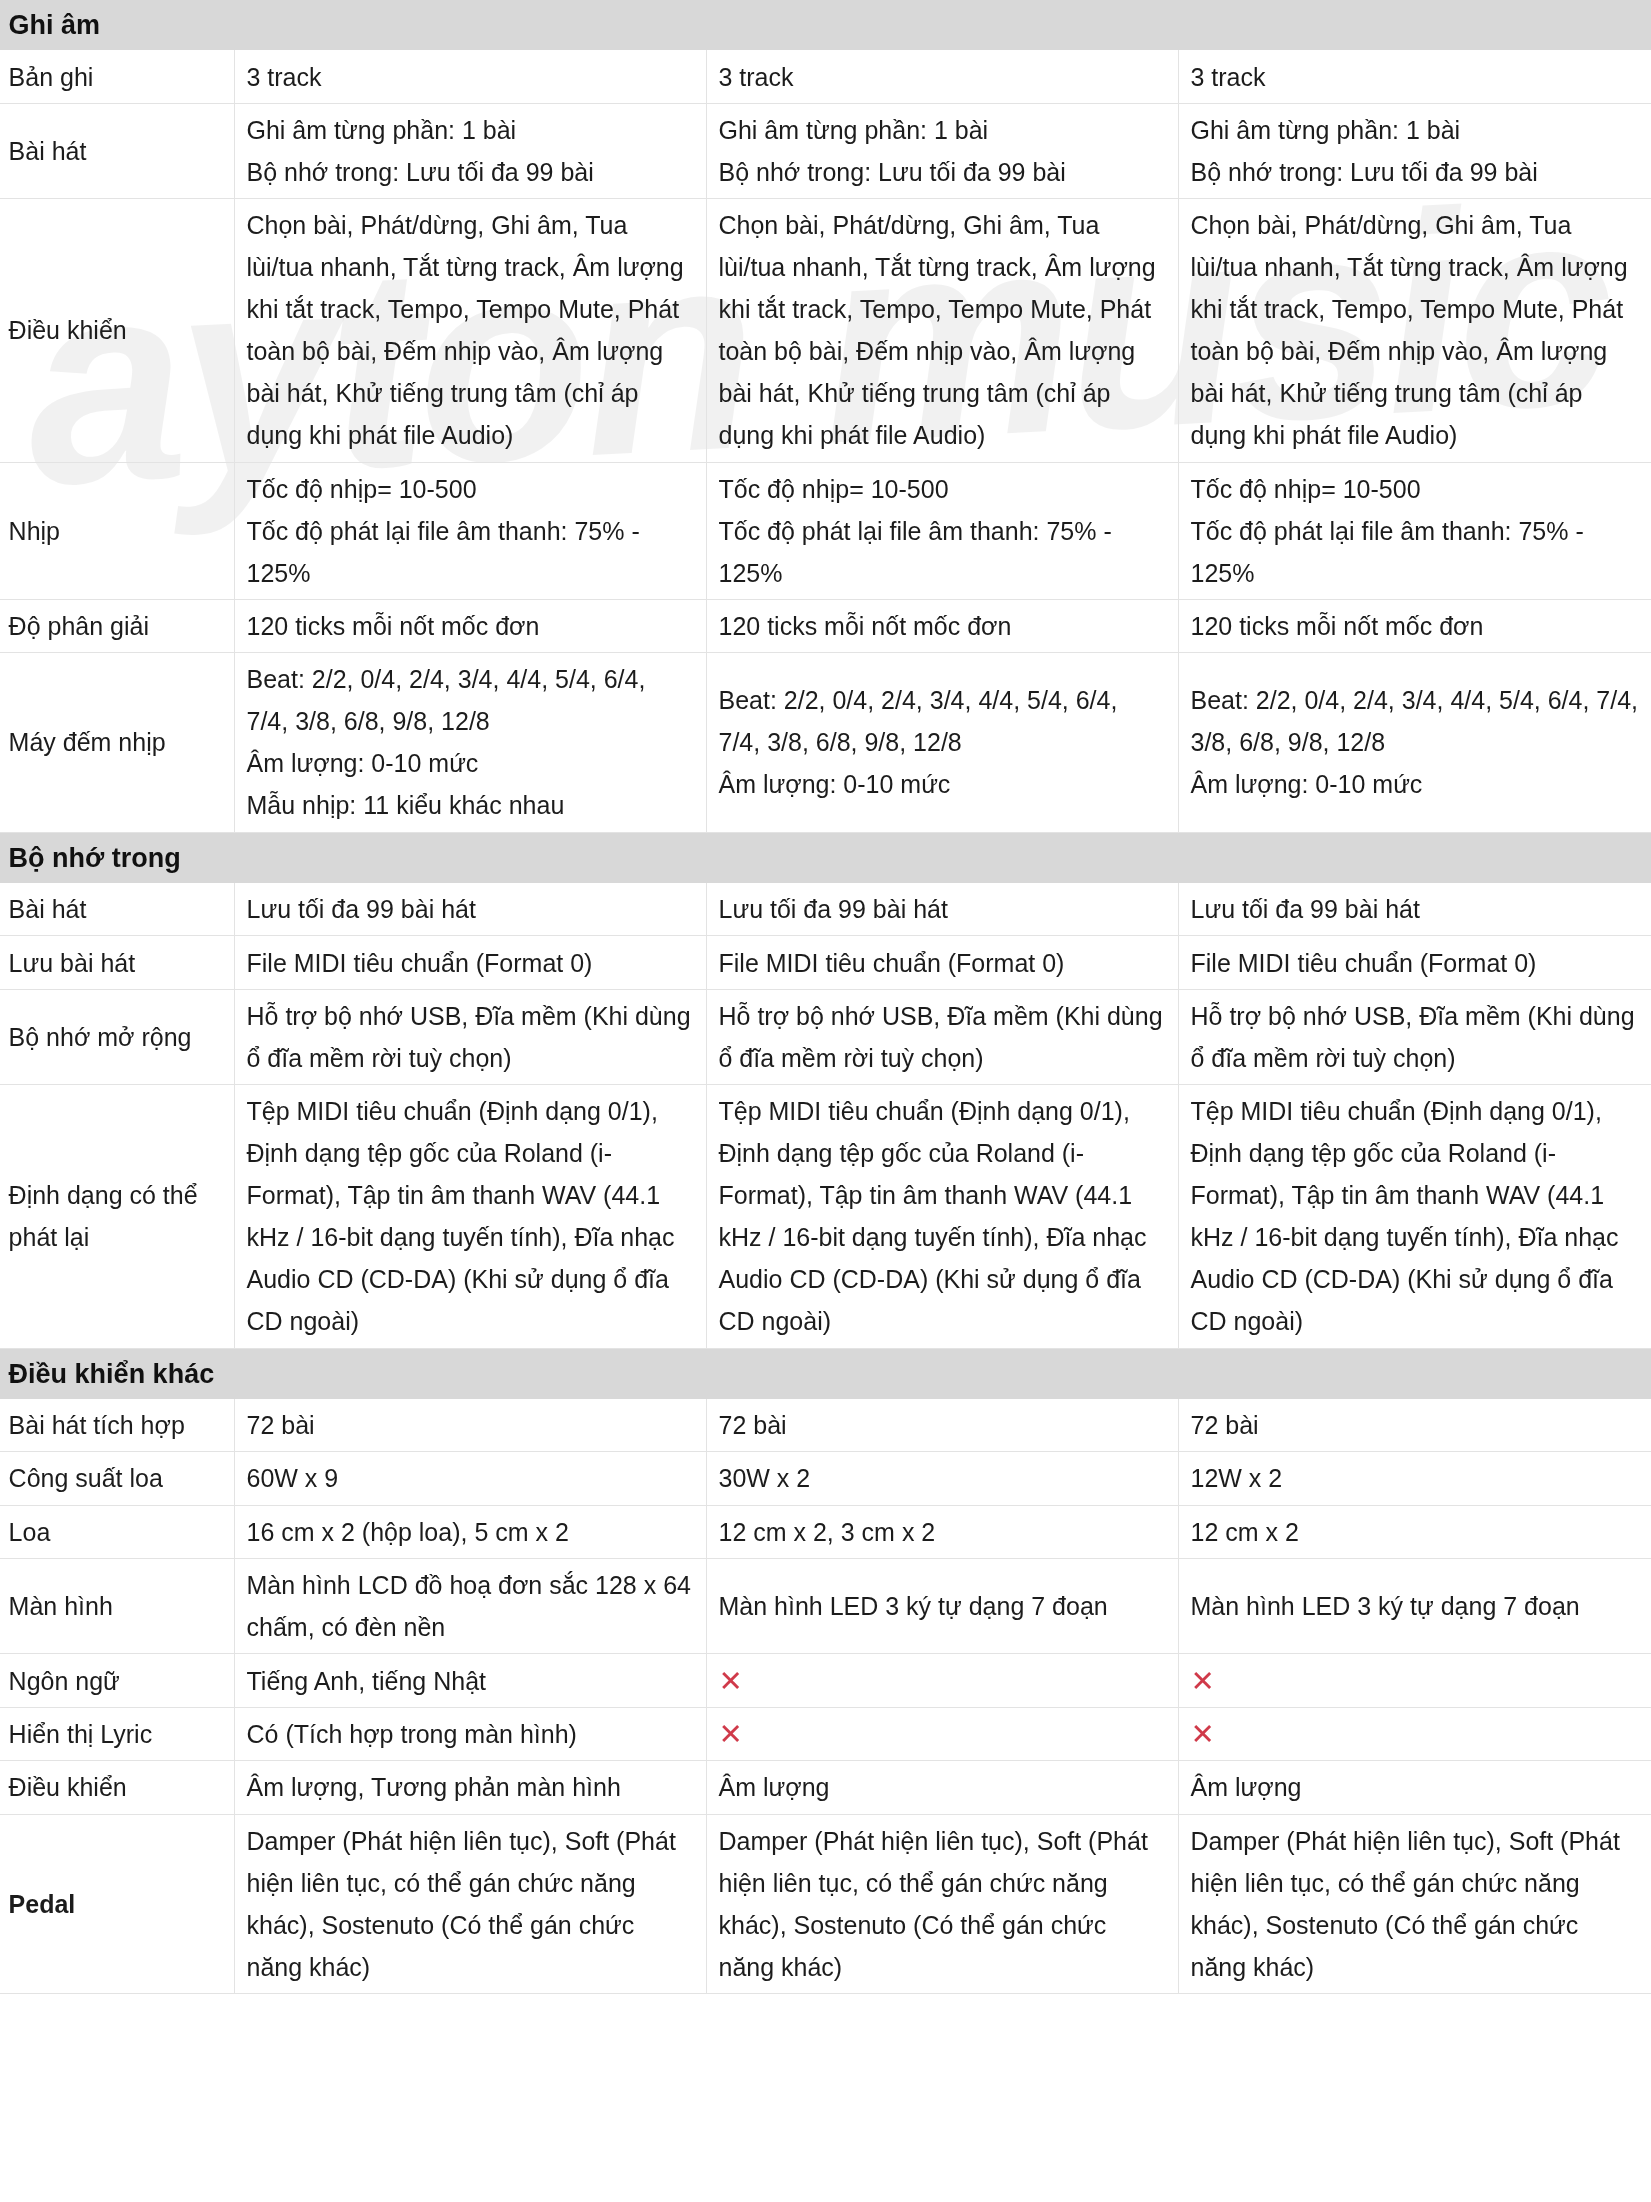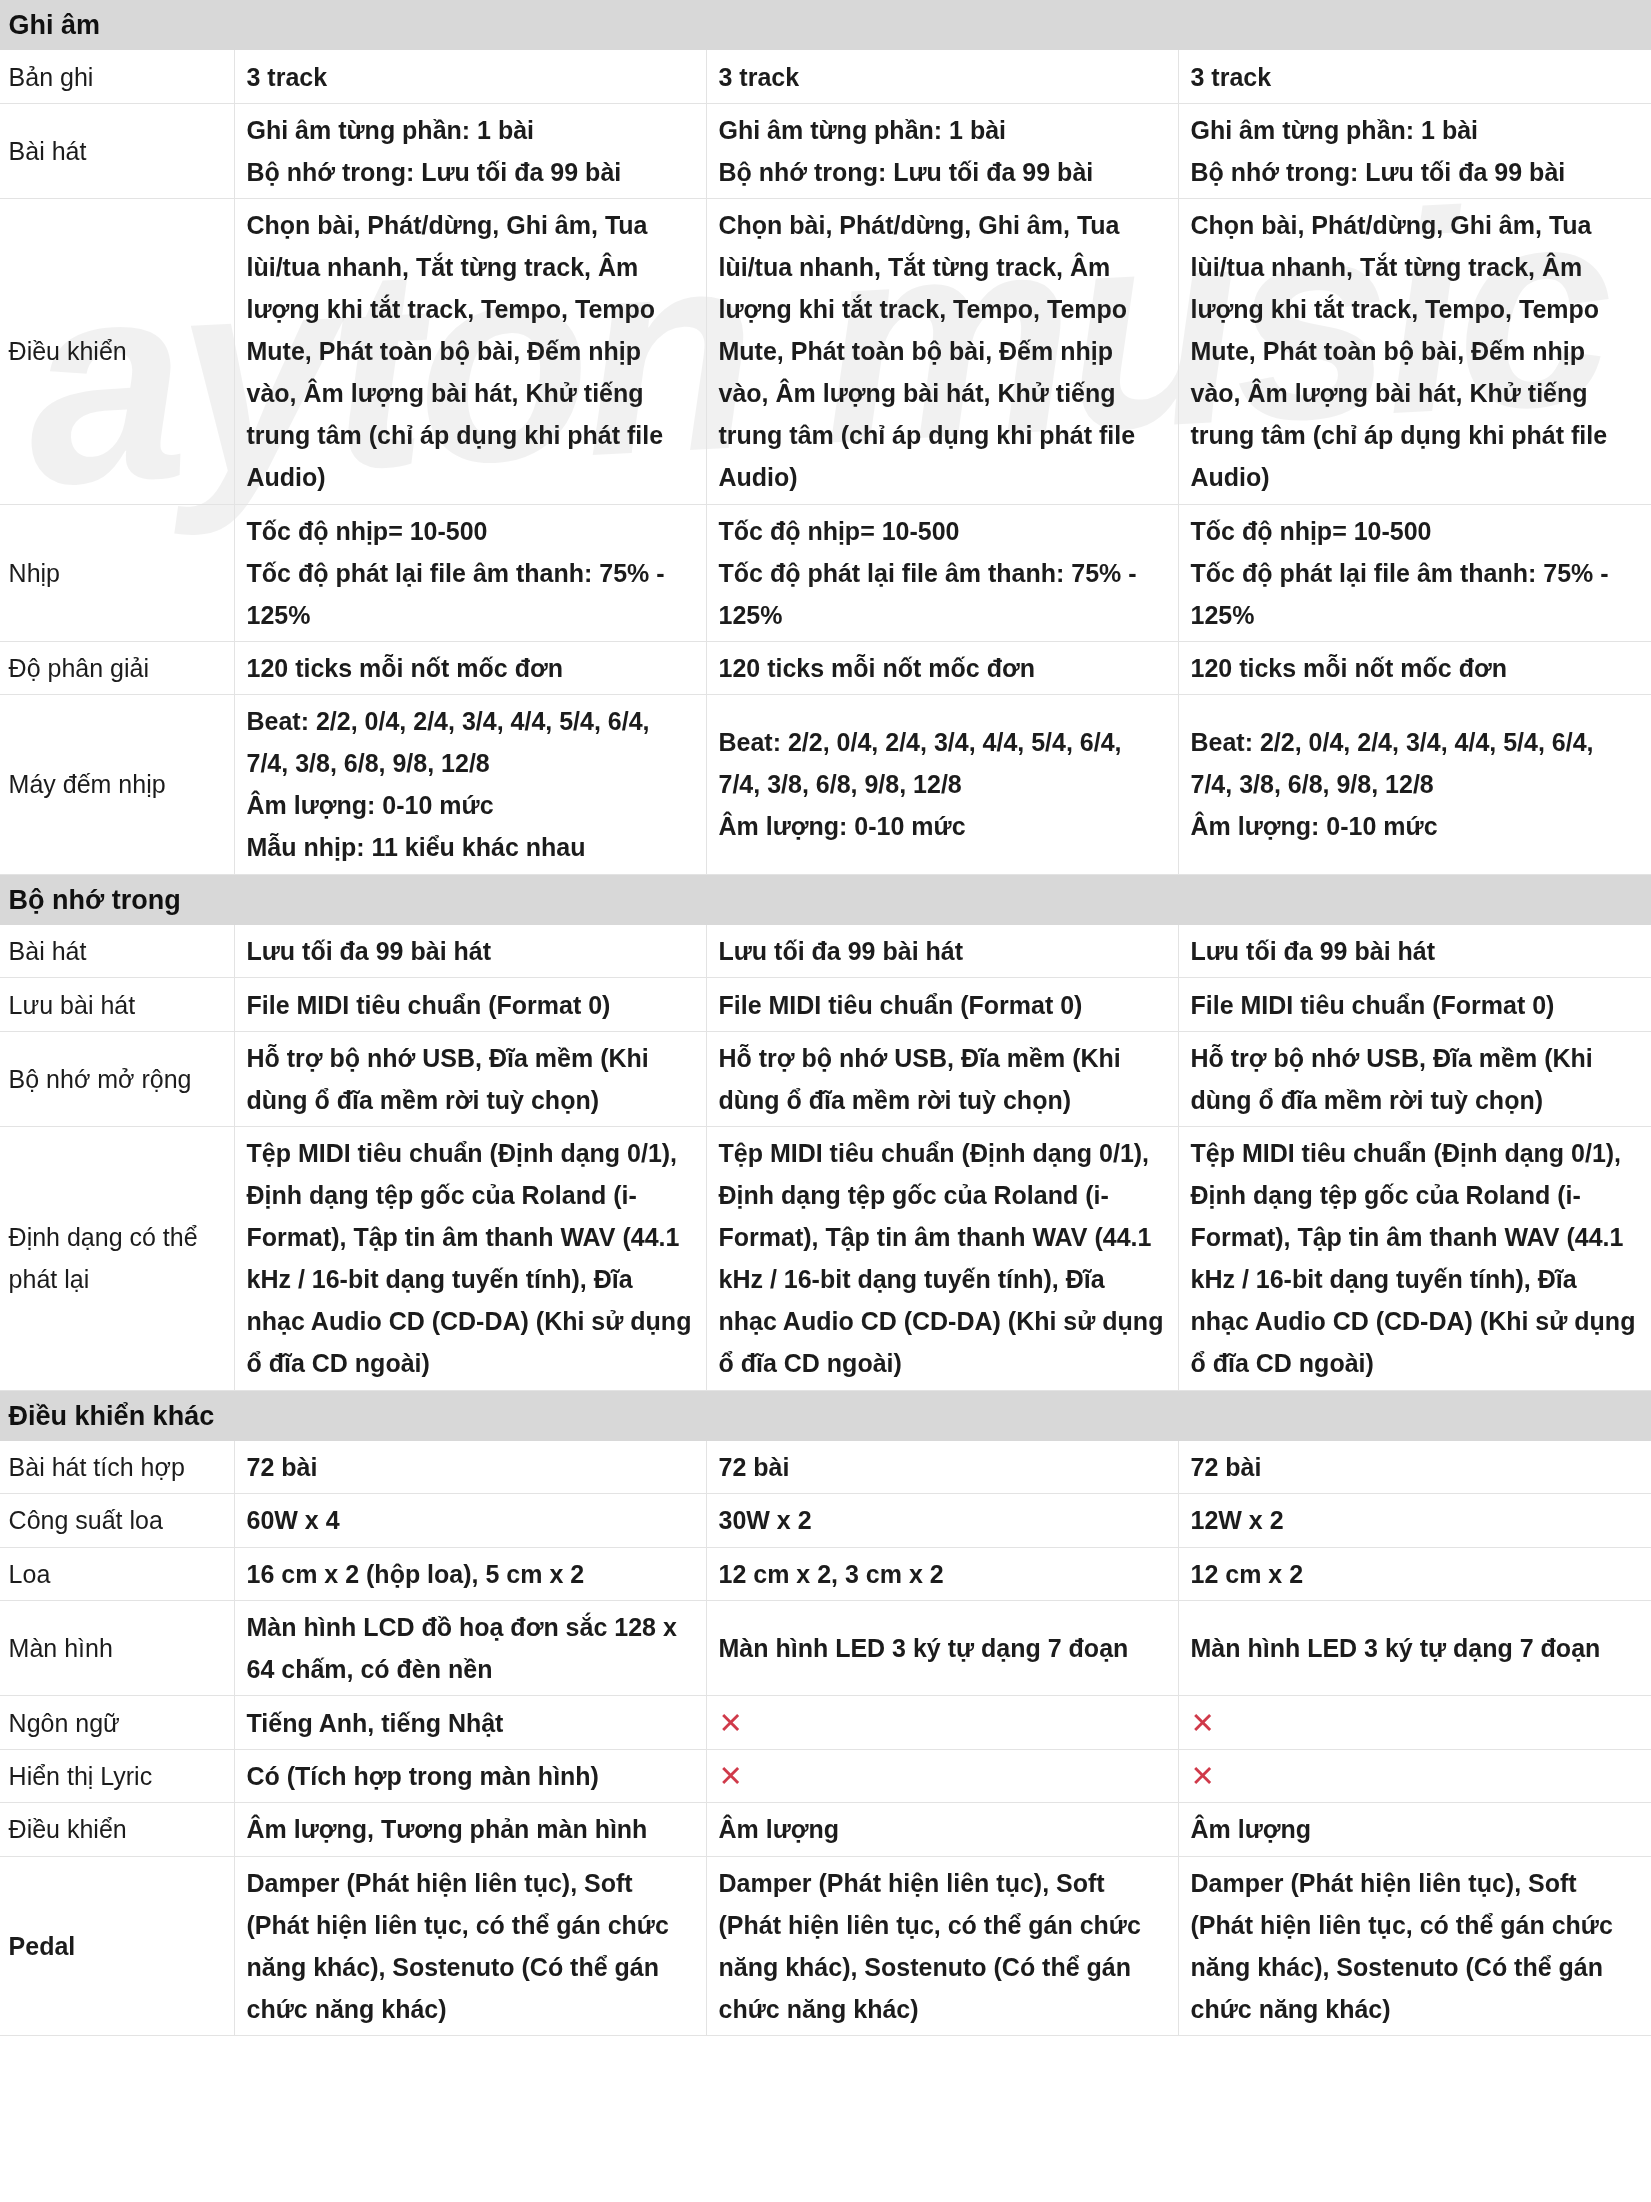--- a/index.html
+++ b/index.html
@@ -45,21 +45,20 @@
     border-bottom: 0.9px solid #e3e3e3;
     word-wrap: break-word;
   }
   td.label {
     padding: 5.2px 5.2px 5.2px 8.6px;
     border-right: 0.9px solid #e3e3e3;
   }
   td.val {
     white-space: pre-line;
     border-right: 0.9px solid #e3e3e3;
-    font-weight: bold;
   }
   td.val:last-child { border-right: none; }
   tr.section-row td {
     background: #d8d8d8;
     font-weight: bold;
     font-size: 27px;
     line-height: 40px;
     padding: 5.2px 5.2px 5.2px 8.6px;
     border: none;
     color: #111;
@@ -170,21 +169,21 @@
         <td colspan="4">Điều khiển khác</td>
       </tr>
       <tr>
         <td class="label">Bài hát tích hợp</td>
         <td class="val">72 bài</td>
         <td class="val">72 bài</td>
         <td class="val">72 bài</td>
       </tr>
       <tr>
         <td class="label">Công suất loa</td>
-        <td class="val">60W x 4</td>
+        <td class="val">60W x 9</td>
         <td class="val">30W x 2</td>
         <td class="val">12W x 2</td>
       </tr>
       <tr>
         <td class="label">Loa</td>
         <td class="val">16 cm x 2 (hộp loa), 5 cm x 2</td>
         <td class="val">12 cm x 2, 3 cm x 2</td>
         <td class="val">12 cm x 2</td>
       </tr>
       <tr>

